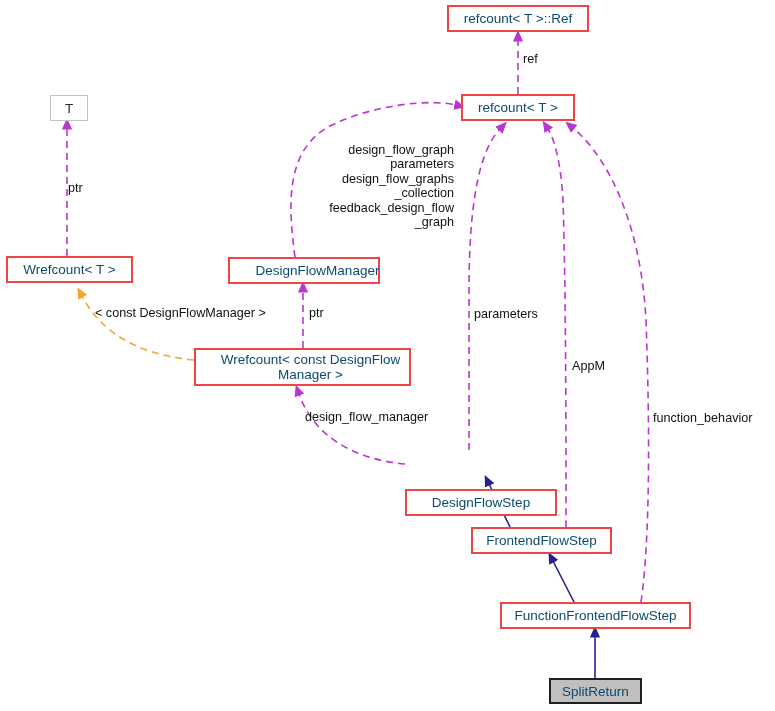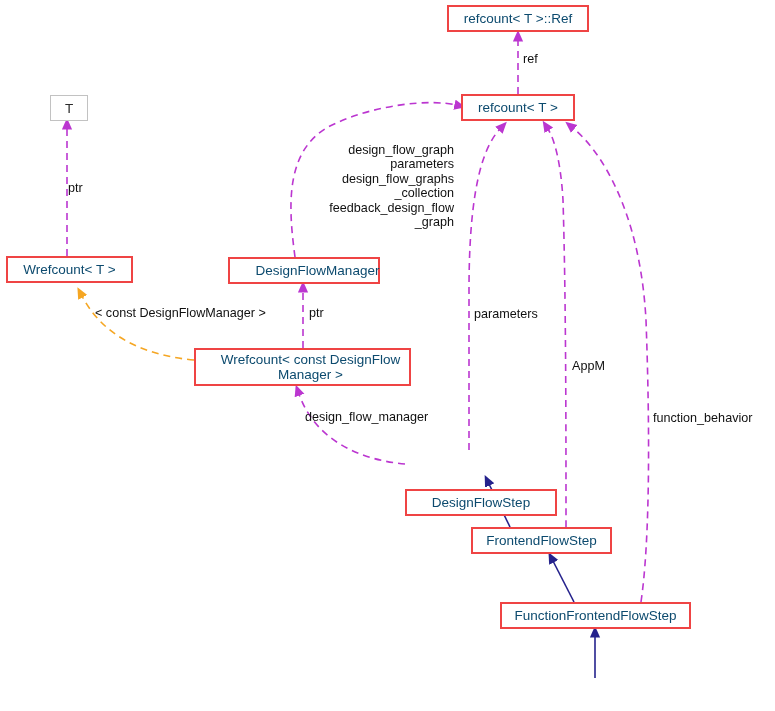--- a/index.html
+++ b/index.html
@@ -135,20 +135,23 @@
   </div>
 
   <div class="node" style="left:471px; top:527px; width:141px; height:27px;">
     <span>FrontendFlowStep</span>
   </div>
 
   <div class="node" style="left:500px; top:602px; width:191px; height:27px;">
     <span>FunctionFrontendFlowStep</span>
   </div>
 
+  <div class="node gray-fill" style="left:549px; top:678px; width:93px; height:26px;">
+    <span>SplitReturn</span>
+  </div>
 
   <div class="edge-label left" style="left:523px; top:52px;">ref</div>
 
   <div class="edge-label left" style="left:68px; top:181px;">ptr</div>
 
   <div class="edge-label center" style="left:299px; top:143px; width:155px;">design_flow_graph
 parameters
 design_flow_graphs
 _collection
 feedback_design_flow

